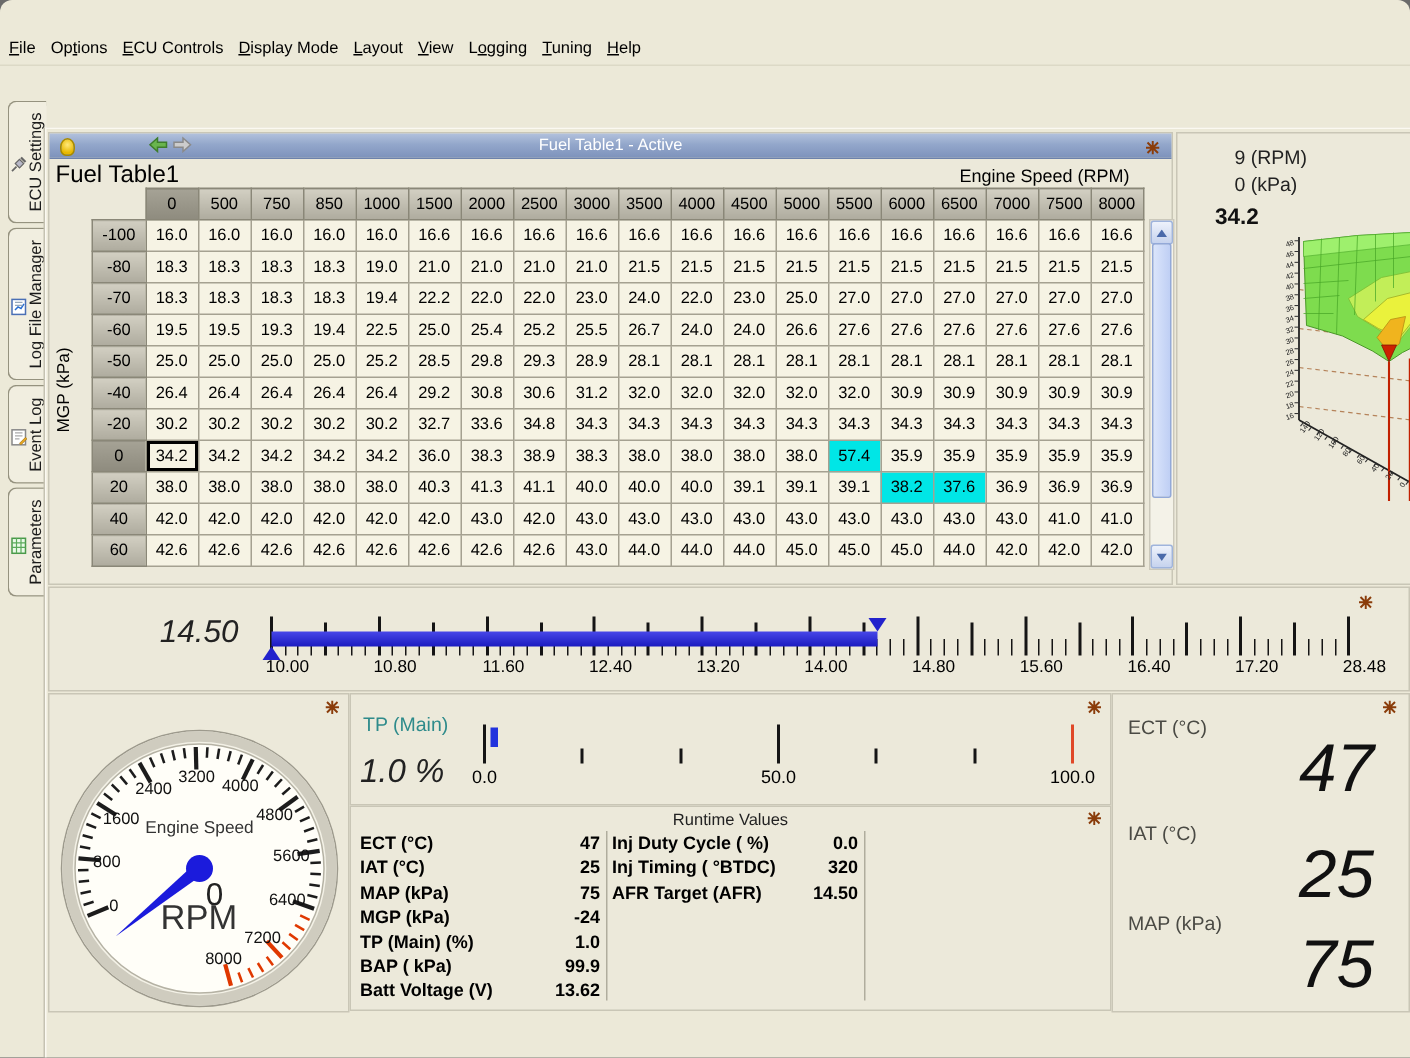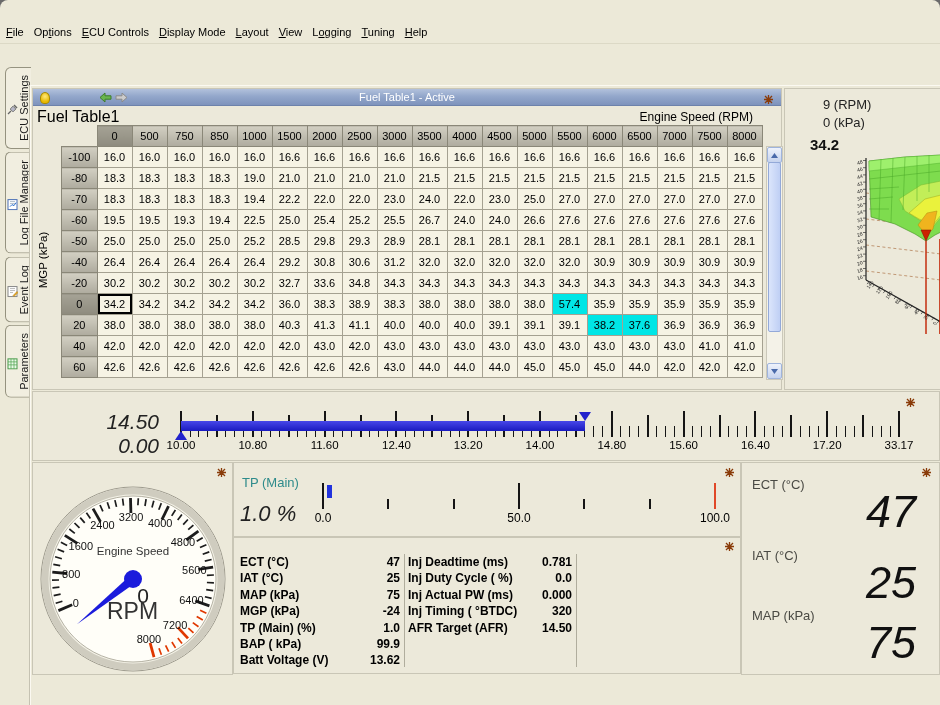--- a/index.html
+++ b/index.html
@@ -51,21 +51,21 @@
 #chartsvg{position:absolute;left:0;top:0}
 
 .slider-panel{left:32px;top:391px;width:906px;height:68px}
 .sl-upper{position:absolute;left:0px;top:18px;width:126px;text-align:right;font-size:21px;font-style:italic;color:#222}
 .sl-lower{position:absolute;left:0px;top:42px;width:126px;text-align:right;font-size:21px;font-style:italic;color:#222}
 #sliderscale{position:absolute;left:0;top:0;right:0;bottom:0}
 .stick{position:absolute;background:#151515}
 .sbar{position:absolute;background:linear-gradient(#4747e8,#1a1ac0);}
 .tri-up{position:absolute;width:0;height:0;border-left:6px solid transparent;border-right:6px solid transparent;border-bottom:9px solid #2222cc}
 .tri-down{position:absolute;width:0;height:0;border-left:6px solid transparent;border-right:6px solid transparent;border-top:9px solid #2222cc}
-.slabel{position:absolute;width:50px;text-align:center;font-size:11.5px}
+.slabel{position:absolute;width:50px;text-align:right;font-size:11.5px}
 
 .gauge-panel{left:32px;top:462px;width:199px;height:211px}
 
 .tp-panel{left:233px;top:462px;width:506px;height:73px}
 .tp-label{position:absolute;left:8px;top:12px;font-size:13px;color:#2e8b8b}
 .tp-value{position:absolute;left:6px;top:38px;font-size:22px;font-style:italic;color:#222}
 .tptick{position:absolute;background:#151515}
 .tptick.red{background:#e04828}
 .tplabel{position:absolute;width:50px;text-align:center;font-size:12px}
 .tpmarker{position:absolute;background:#2233dd}
@@ -499,21 +499,20 @@
           <text x="141.0" y="231.2" font-size="5" fill="#222" transform="rotate(-55 141.0 231.2)">20</text>
           <text x="150.5" y="236.4" font-size="5" fill="#222" transform="rotate(-55 150.5 236.4)">0</text>
         </svg></div>
     <div class="ch-r1">9 (RPM)</div>
     <div class="ch-r2">0 (kPa)</div>
     <div class="ch-val">34.2</div>
   </div>
 
   <div class="panel slider-panel">
     <div class="sl-upper">14.50</div>
-    <div class="sl-lower">0.00</div>
     <div id="sliderscale">
         <div class="stick" style="left:147.0px;top:19px;height:26px;width:2px"></div>
         <div class="stick" style="left:156.5px;top:34px;height:11px;width:1px"></div>
         <div class="stick" style="left:165.4px;top:34px;height:11px;width:1px"></div>
         <div class="stick" style="left:174.4px;top:34px;height:11px;width:1px"></div>
         <div class="stick" style="left:182.9px;top:23px;height:22px;width:2px"></div>
         <div class="stick" style="left:192.4px;top:34px;height:11px;width:1px"></div>
         <div class="stick" style="left:201.3px;top:34px;height:11px;width:1px"></div>
         <div class="stick" style="left:210.3px;top:34px;height:11px;width:1px"></div>
         <div class="stick" style="left:218.8px;top:19px;height:26px;width:2px"></div>
@@ -595,21 +594,21 @@
         <div class="slabel" style="left:123.0px;top:47px">10.00</div>
         <div class="slabel" style="left:194.8px;top:47px">10.80</div>
         <div class="slabel" style="left:266.6px;top:47px">11.60</div>
         <div class="slabel" style="left:338.4px;top:47px">12.40</div>
         <div class="slabel" style="left:410.2px;top:47px">13.20</div>
         <div class="slabel" style="left:482.0px;top:47px">14.00</div>
         <div class="slabel" style="left:553.8px;top:47px">14.80</div>
         <div class="slabel" style="left:625.6px;top:47px">15.60</div>
         <div class="slabel" style="left:697.4px;top:47px">16.40</div>
         <div class="slabel" style="left:769.2px;top:47px">17.20</div>
-        <div class="slabel" style="left:841.0px;top:47px">33.17</div>
+        <div class="slabel" style="left:841.0px;top:47px">28.48</div>
       </div>
     <span class="pin" style="right:24px;top:5px"><svg width="9" height="9" viewBox="0 0 9 9">
           <path d="M4.5 0V9M0 4.5H9M1 1l7 7M8 1L1 8" stroke="#8a3c0a" stroke-width="1.3"></path>
         </svg></span>
   </div>
 
   <div class="panel gauge-panel">
     <div id="gaugesvg"><svg width="199" height="211" viewBox="0 0 199 211">
           <circle cx="100" cy="116" r="92" fill="#f3f1e6" stroke="#9d9a8d" stroke-width="1"></circle>
           <circle cx="100" cy="116" r="88" fill="none" stroke="#cfccbf" stroke-width="7"></circle>
@@ -702,20 +701,21 @@
         <div class="tplabel" style="left:260.0px;top:48px">50.0</div>
         <div class="tplabel" style="left:456.0px;top:48px">100.0</div>
         <div class="tpmarker" style="left:92.9px;top:22px;width:5px;height:13px"></div>
       </div>
     <span class="pin" style="right:6px;top:4px"><svg width="9" height="9" viewBox="0 0 9 9">
           <path d="M4.5 0V9M0 4.5H9M1 1l7 7M8 1L1 8" stroke="#8a3c0a" stroke-width="1.3"></path>
         </svg></span>
   </div>
 
   <div class="panel runtime-panel">
+    <div class="rv-title">Runtime Values</div>
     <div class="rv-col" id="rv-left">
         <div class="rv-row">
           <span class="rv-l">ECT (°C)</span>
           <span class="rv-v">47</span>
         </div>
         <div class="rv-row">
           <span class="rv-l">IAT (°C)</span>
           <span class="rv-v">25</span>
         </div>
         <div class="rv-row">
@@ -734,30 +734,22 @@
           <span class="rv-l">BAP ( kPa)</span>
           <span class="rv-v">99.9</span>
         </div>
         <div class="rv-row">
           <span class="rv-l">Batt Voltage (V)</span>
           <span class="rv-v">13.62</span>
         </div>
       </div>
     <div class="rv-col" id="rv-right">
         <div class="rv-row">
-          <span class="rv-l">Inj Deadtime (ms)</span>
-          <span class="rv-v">0.781</span>
-        </div>
-        <div class="rv-row">
           <span class="rv-l">Inj Duty Cycle ( %)</span>
           <span class="rv-v">0.0</span>
-        </div>
-        <div class="rv-row">
-          <span class="rv-l">Inj Actual PW (ms)</span>
-          <span class="rv-v">0.000</span>
         </div>
         <div class="rv-row">
           <span class="rv-l">Inj Timing ( °BTDC)</span>
           <span class="rv-v">320</span>
         </div>
         <div class="rv-row">
           <span class="rv-l">AFR Target (AFR)</span>
           <span class="rv-v">14.50</span>
         </div>
       </div>

